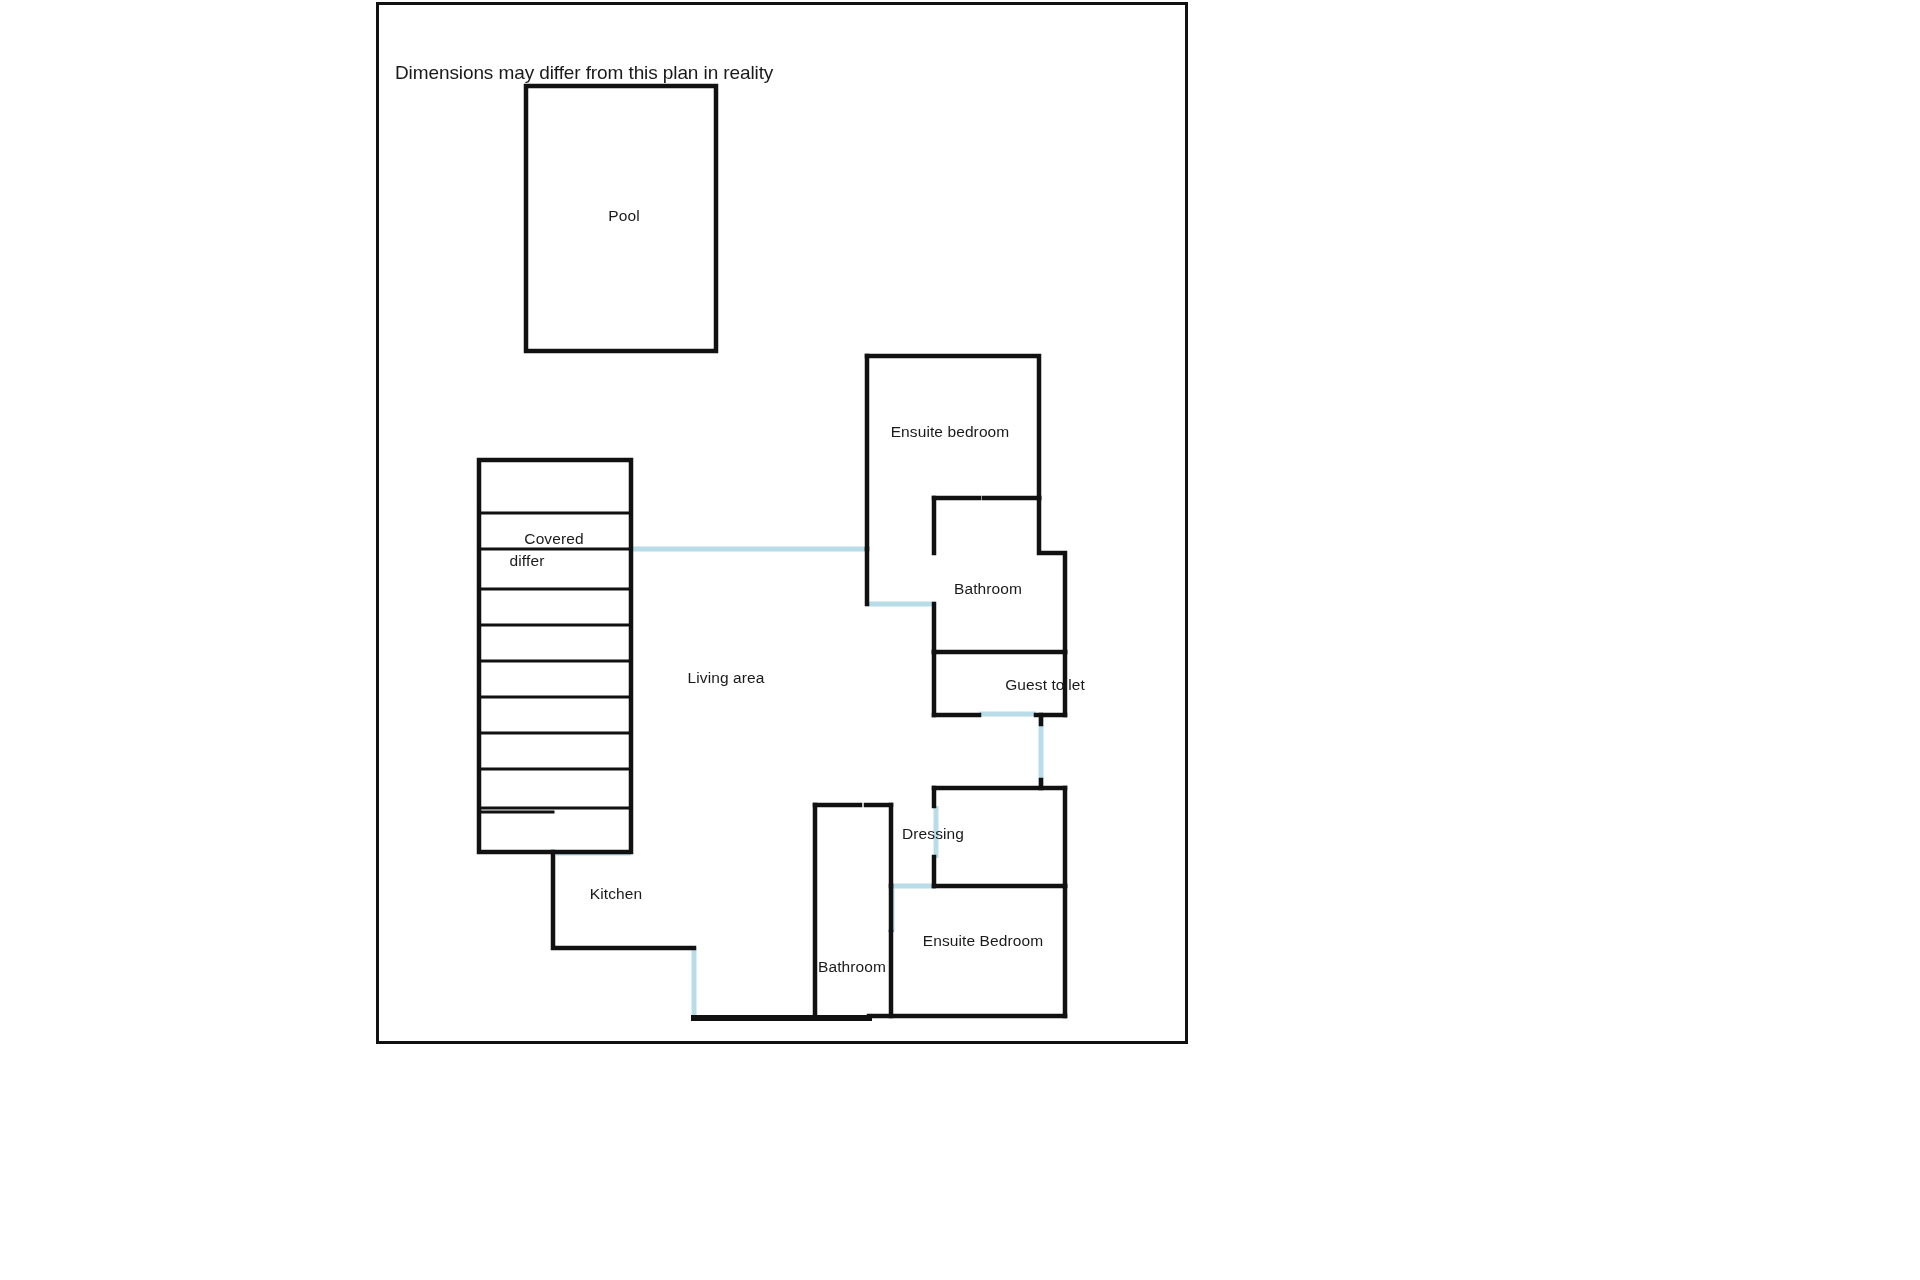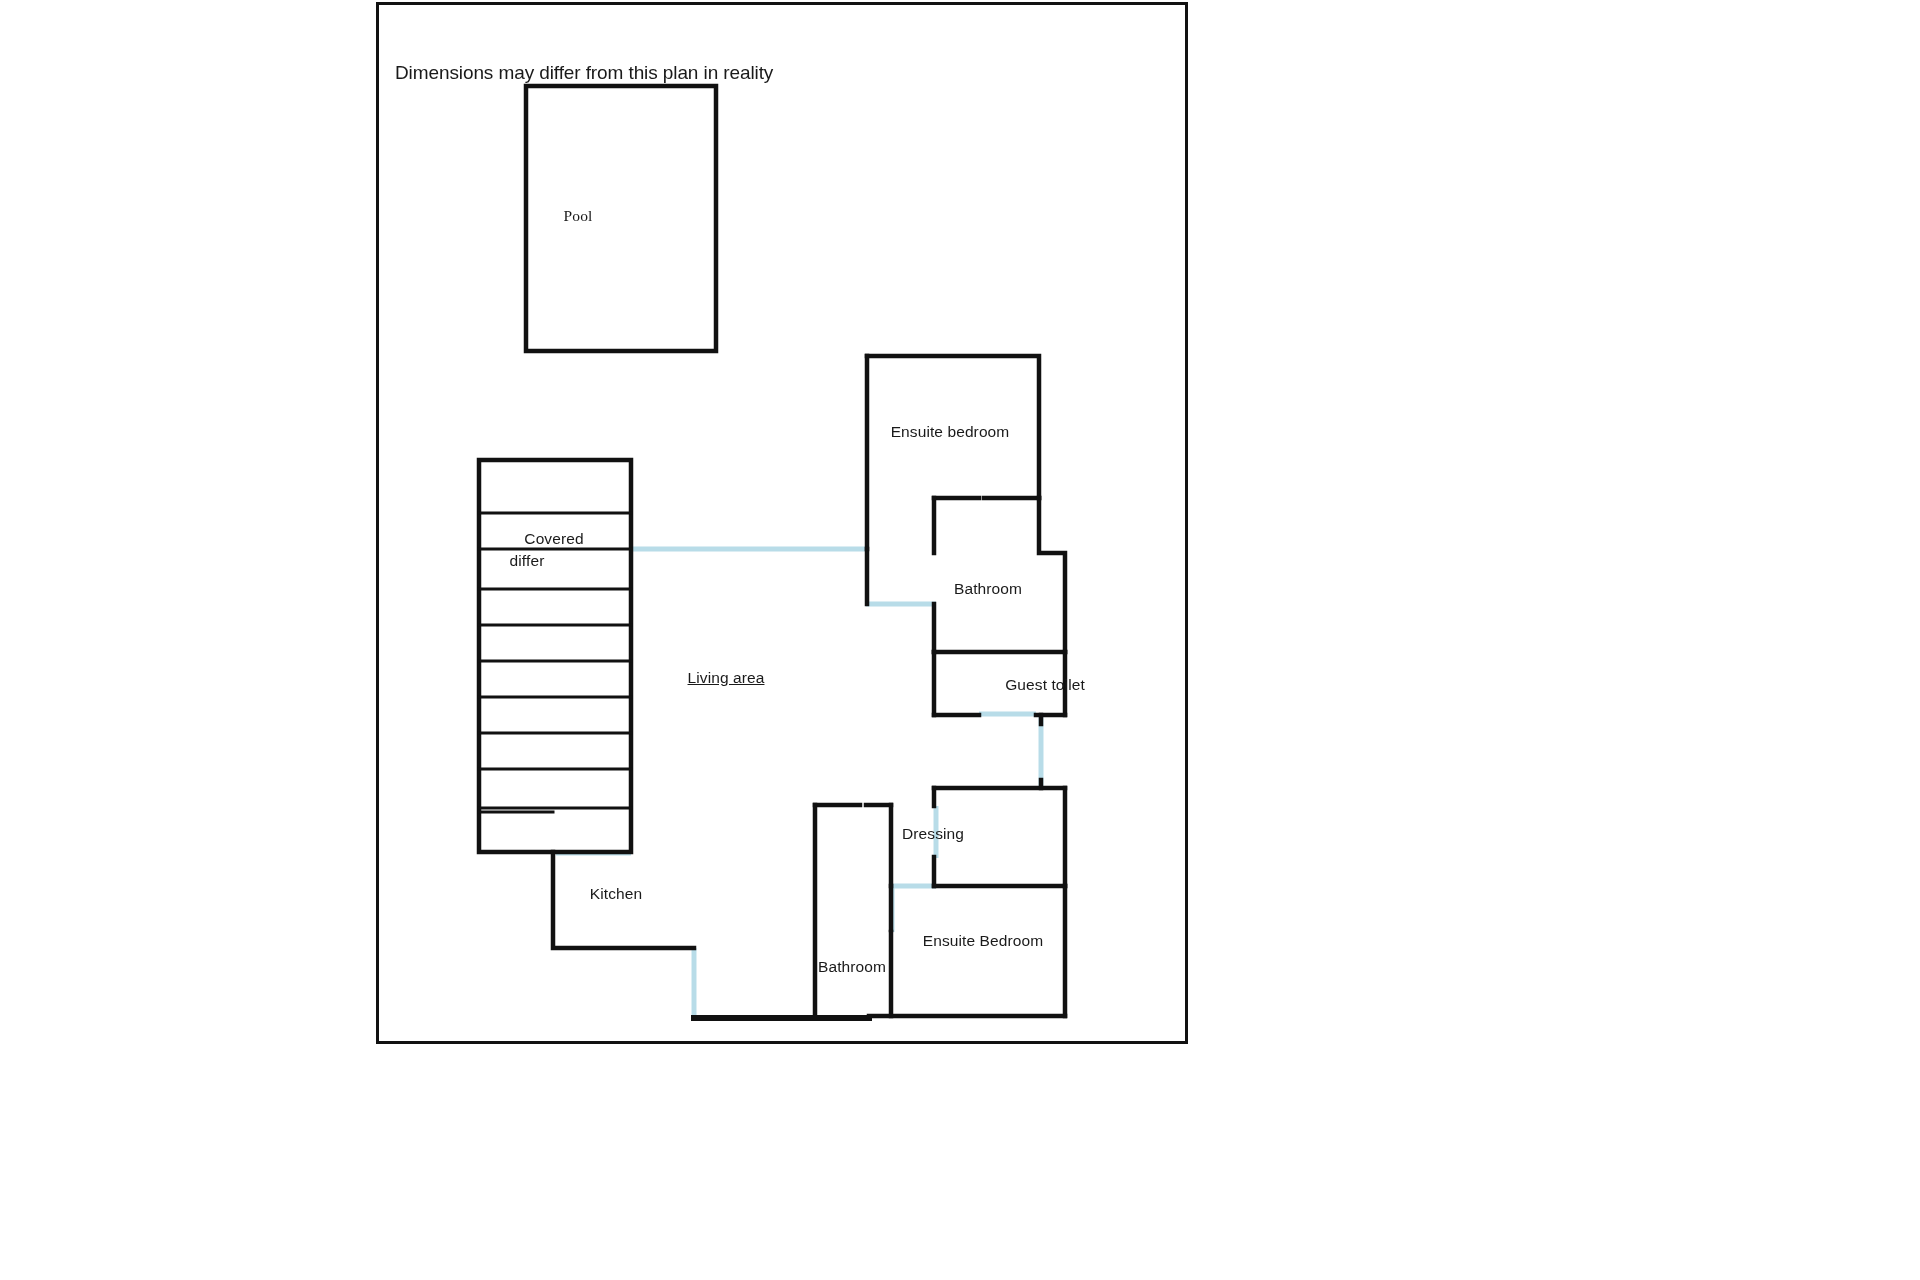--- a/index.html
+++ b/index.html
@@ -138,26 +138,26 @@
     <path d="M 815 805 L 860 805"></path>
     <path d="M 866 805 L 891 805"></path>
     <path d="M 815 805 L 815 1016"></path>
     <path d="M 891 805 L 891 886"></path>
 
     <path d="M 694 1018 L 869 1018" stroke-width="6"></path>
     <path d="M 869 1016 L 1065 1016"></path>
   </g>
 </svg>
 
-<div class="room-label" style="left:578px; top:216px;font-family:Liberation Serif, serif;">Pool</div>
+<div class="room-label" style="left:624px; top:216px;">Pool</div>
 
 <div class="room-label" style="left:554px; top:539px;">Covered</div>
 <div class="room-label" style="left:527px; top:561px;">differ</div>
 
-<div class="room-label" style="left:726px; top:678px;text-decoration:underline;">Living area</div>
+<div class="room-label" style="left:726px; top:678px;">Living area</div>
 
 <div class="room-label" style="left:616px; top:894px;">Kitchen</div>
 
 <div class="room-label" style="left:950px; top:432px;">Ensuite bedroom</div>
 
 <div class="room-label" style="left:988px; top:589px;">Bathroom</div>
 
 <div class="room-label" style="left:1045px; top:685px;">Guest toilet</div>
 
 <div class="room-label" style="left:933px; top:834px;">Dressing</div>

